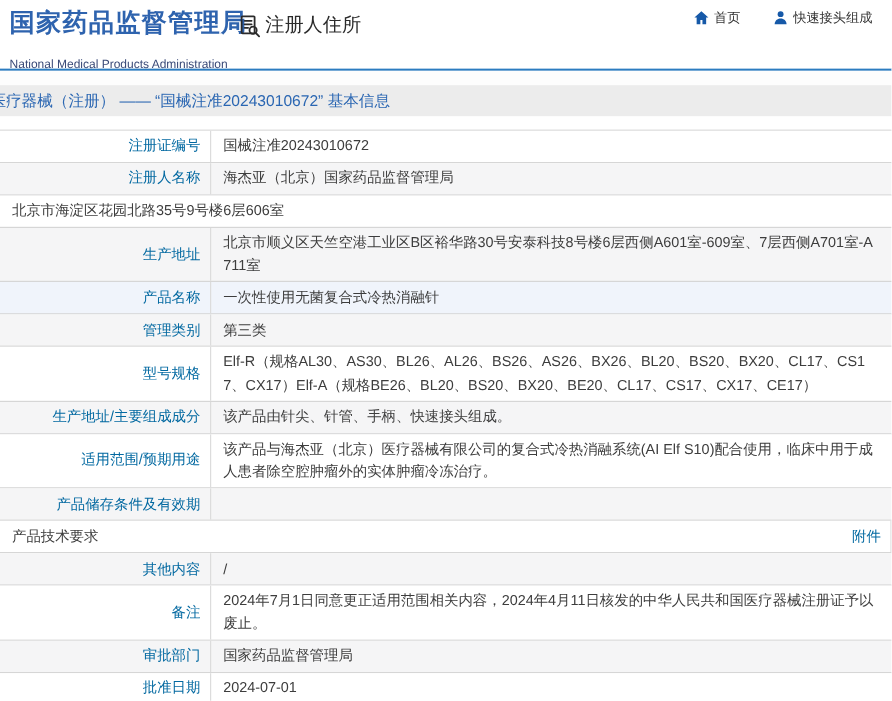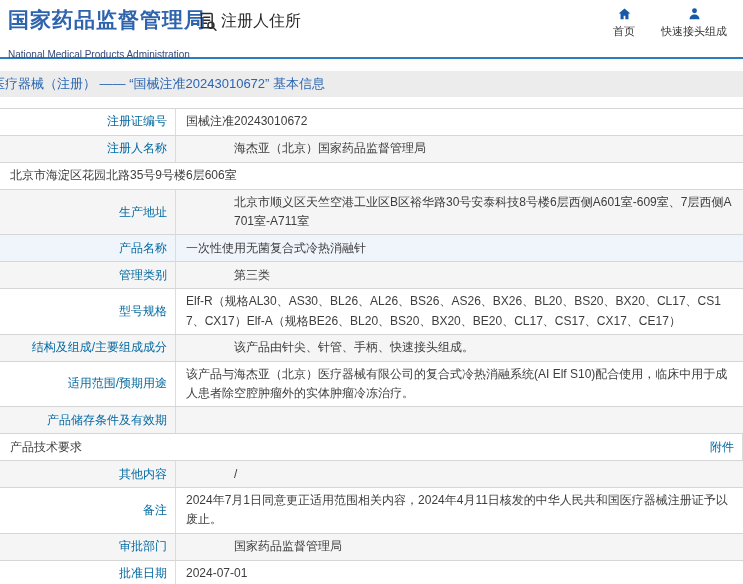--- a/index.html
+++ b/index.html
@@ -26,40 +26,40 @@
   .site-header{position:relative;height:57px;background:#fff;}
   .logo{position:absolute;left:8px;top:7px;cursor:pointer;}
   .logo-cn{font-size:21px;font-weight:bold;color:var(--brand-blue);letter-spacing:1px;line-height:1.2;}
   .logo-en{font-size:10px;color:var(--logo-en);margin-top:17px;}
   .query-nav{
     position:absolute;left:198px;top:11px;display:flex;align-items:center;gap:3px;
     font-size:16px;color:#2b2b2b;cursor:pointer;
   }
   .query-nav svg{display:block;}
   .right-nav{position:absolute;right:16px;top:7px;display:flex;gap:26px;}
-  .nav-item{display:flex;flex-direction:column;align-items:center;gap:3px;cursor:pointer;}
+  .nav-item{display:flex;flex-direction:row;align-items:center;gap:3px;cursor:pointer;}
   .nav-item svg{display:block;}
   .nav-label{font-size:11px;color:#333;white-space:nowrap;}
   .blue-line{height:2px;background:var(--header-divider-blue);}
   
   .title-gap-top{height:12px;background:#fdfdfd;}
   .title-bar{
     height:26px;background:var(--title-bar-bg);display:flex;align-items:center;
     overflow:hidden;white-space:nowrap;
   }
   .title-text{font-size:13px;color:var(--title-text-blue);margin-left:-8px;}
   .title-gap-bottom{height:11px;background:#fff;}
   
   .info-table{border-top:1px solid var(--table-border);}
   .row{
     display:flex;align-items:center;min-height:27px;
     border-bottom:1px solid var(--table-border);background:#fff;
     font-size:12px;line-height:1.6;
   }
-  .row.shade{background:var(--row-shade);gap:48px;}
+  .row.shade{background:var(--row-shade);}
   .row.hl{background:var(--row-highlight);}
   .cell.label{
     width:176px;flex:0 0 176px;text-align:right;color:#0369a1;
     padding:3px 8px 3px 4px;border-right:1px solid var(--cell-divider);
     align-self:stretch;display:flex;align-items:center;justify-content:flex-end;gap:3px;
   }
   .cell.value{flex:1;color:#3d3d3d;padding:3px 10px 3px 10px;word-break:break-all;}
 </style>
 </head>
 <body>
@@ -151,21 +151,21 @@
         <div class="cell value">第三类</div>
       </div>
       <div class="row">
         <div class="cell label">
           <span>型号规格</span>
         </div>
         <div class="cell value">Elf-R（规格AL30、AS30、BL26、AL26、BS26、AS26、BX26、BL20、BS20、BX20、CL17、CS17、CX17）Elf-A（规格BE26、BL20、BS20、BX20、BE20、CL17、CS17、CX17、CE17）</div>
       </div>
       <div class="row shade">
         <div class="cell label">
-          <span>结构及组成/主要组成成分</span>
+          <span>生产地址/主要组成成分</span>
         </div>
         <div class="cell value">该产品由针尖、针管、手柄、快速接头组成。</div>
       </div>
       <div class="row">
         <div class="cell label">
           <span>适用范围/预期用途</span>
         </div>
         <div class="cell value">该产品与海杰亚（北京）医疗器械有限公司的复合式冷热消融系统(AI Elf S10)配合使用，临床中用于成人患者除空腔肿瘤外的实体肿瘤冷冻治疗。</div>
       </div>
       <div class="row shade">

